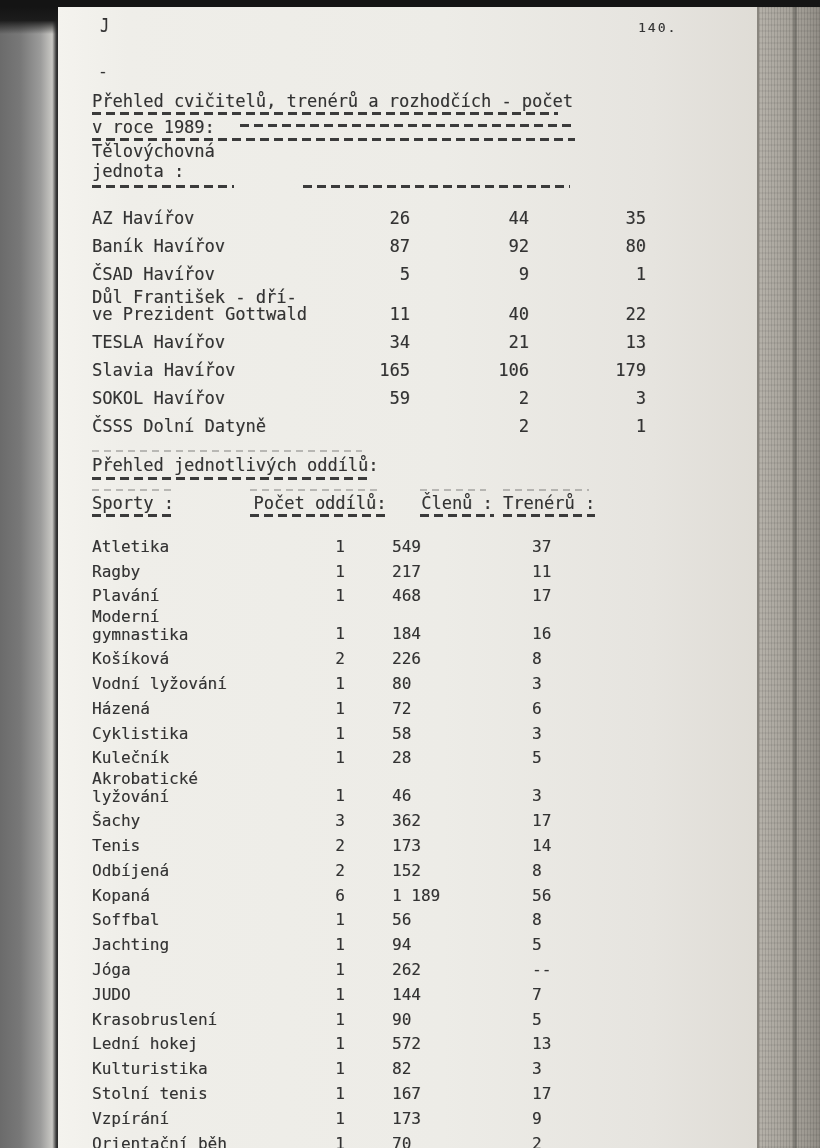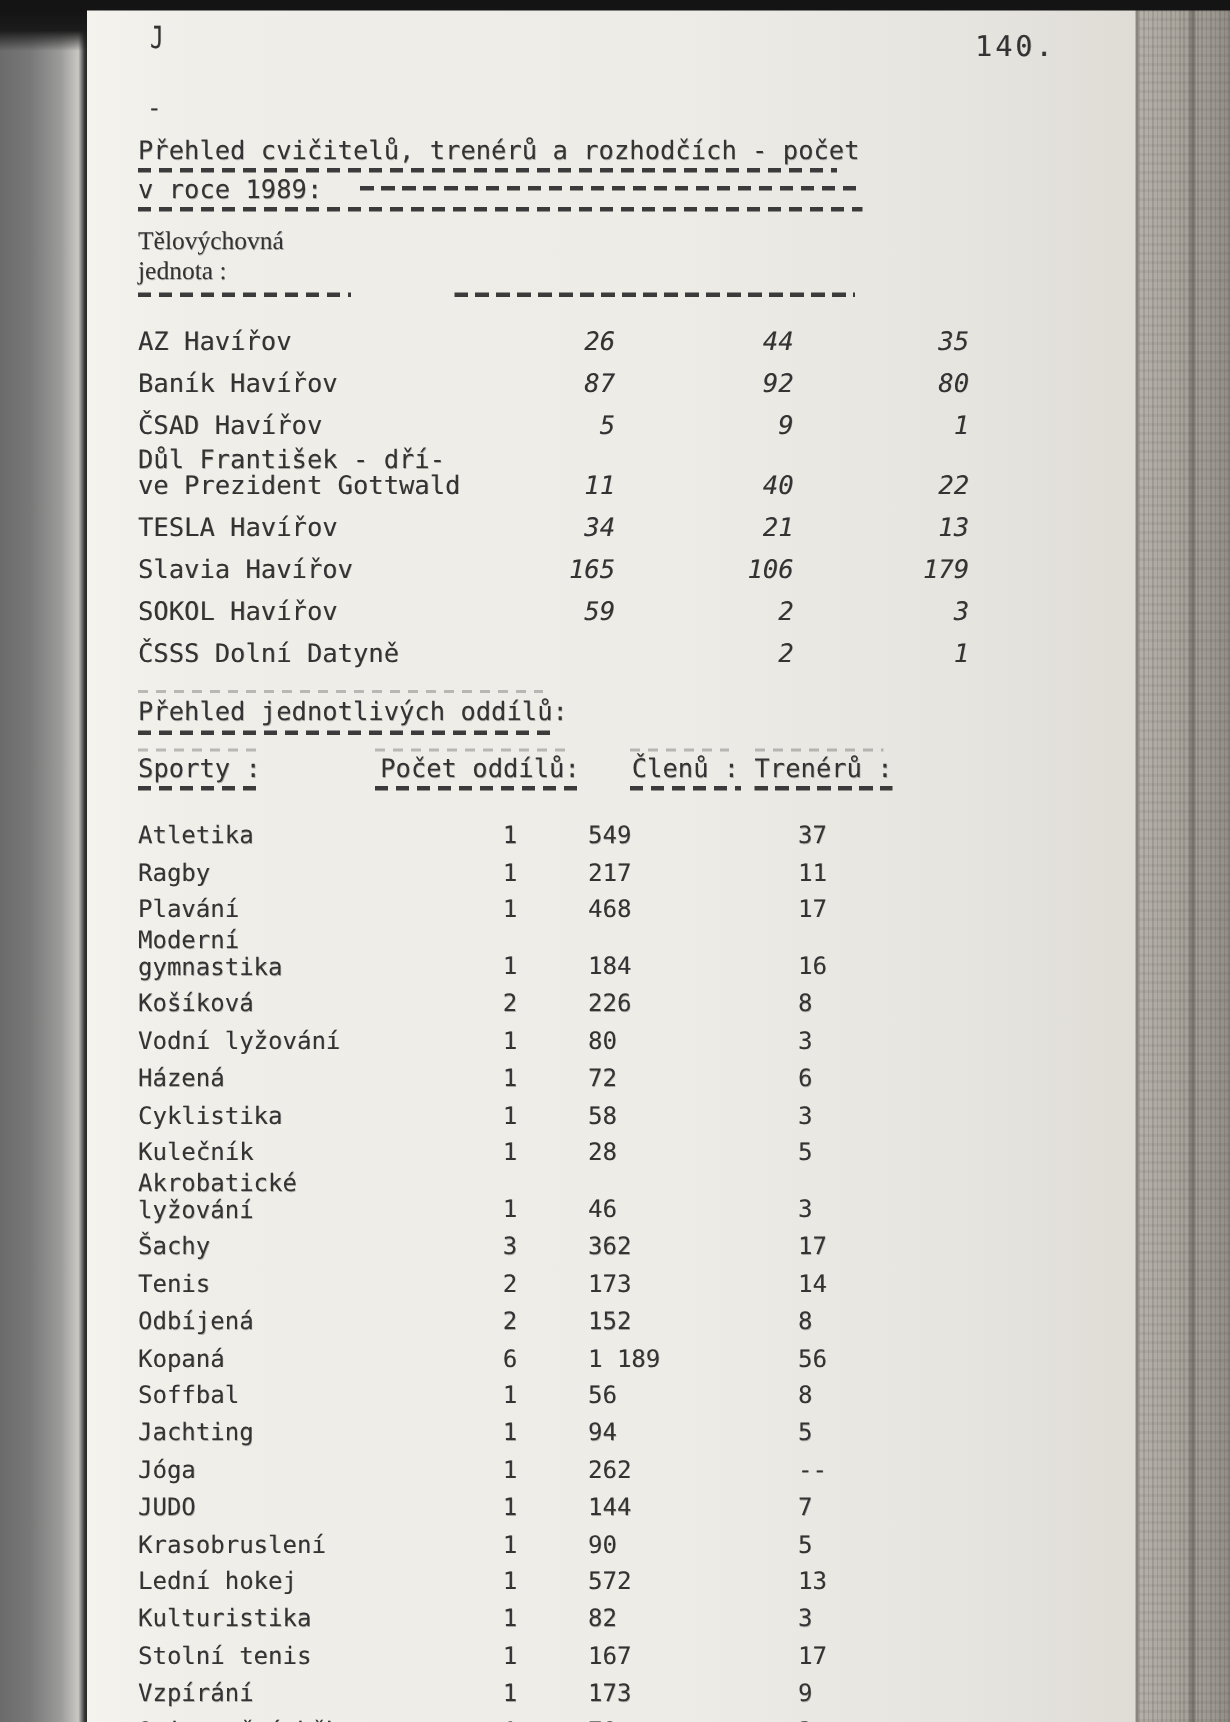--- a/index.html
+++ b/index.html
@@ -24,39 +24,39 @@
     background:linear-gradient(90deg,#f4f3ee 0%,#efeee9 10%,#edece7 55%,#e6e4df 85%,#dfdcd6 100%);}
   .tw{color:#333;text-shadow:0.4px 0.4px 0.4px rgba(45,45,45,0.35);}
   .content{position:relative;padding:92px 0 0 34px;width:645px;font-size:17px;}
   
   .dashline{height:3px;background:repeating-linear-gradient(90deg,#3b3b3b 0 9px,rgba(0,0,0,0) 9px 14px);}
   .ghost{position:absolute;height:2px;opacity:0.32;
     background:repeating-linear-gradient(90deg,#444 0 7px,rgba(0,0,0,0) 7px 12px);}
   
   .markj{position:absolute;left:42px;top:16px;font-size:15px;transform:scaleY(1.35);}
   .markdash{position:absolute;left:40px;top:62px;font-size:16px;}
-  .pgnum{position:absolute;left:592px;top:20px;font-size:19px;letter-spacing:2px;}
+  .pgnum{position:absolute;left:580px;top:20px;font-size:13px;letter-spacing:2px;}
   
   .title-block{line-height:18px;}
   .t-line2-wrap{display:flex;align-items:center;margin-top:3px;width:483px;gap:17px;}
   .fill-dash{flex:1;height:3px;margin-left:8px;margin-bottom:3px;
     background:repeating-linear-gradient(90deg,#3b3b3b 0 9px,rgba(0,0,0,0) 9px 14px);}
   .title-ul{width:483px;margin-top:2px;}
   .title-ul1{width:466px;margin-top:2px;}
   
-  .t1-header{position:relative;height:48px;margin-top:10px;line-height:20px;font-family:Liberation Serif, serif;}
+  .t1-header{position:relative;height:48px;line-height:20px;}
   .h-col1{position:absolute;left:0;top:0;}
   .h-right{position:absolute;left:216px;top:0;width:316px;}
   .h-line2{position:relative;height:20px;}
   .trow{display:grid;align-items:end;line-height:18px;padding-bottom:4px;box-sizing:border-box;gap:28px;}
   .t1-rows{margin-top:14px;}
   .t1-row{grid-template-columns:216px 74px 91px 89px;min-height:28px;}
   .t1-row.dbl{min-height:40px;}
   .t1-row.dbl .cname div{line-height:17px;}
-  .t1-row .v1,.t1-row .v2,.t1-row .v3{text-align:right;font-style:italic;}
+  .t1-row .v1,.t1-row .v2,.t1-row .v3{text-align:right;}
   
   .sec-title{position:relative;margin-top:16px;line-height:20px;}
   
   .t2-header{position:relative;height:30px;margin-top:14px;line-height:18px;text-align:center;}
   .h2lbl{position:absolute;top:0;}
   .h2lbl .dashline{margin-top:2px;}
   .t2-rows{margin-top:10px;font-size:16px;}
   .t2-row{grid-template-columns:196px 48px 112px 99px;min-height:24.8px;padding-bottom:3px;}
   .t2-row.dbl{min-height:35px;}
   .t2-row.dbl .cname div{line-height:17.5px;}

